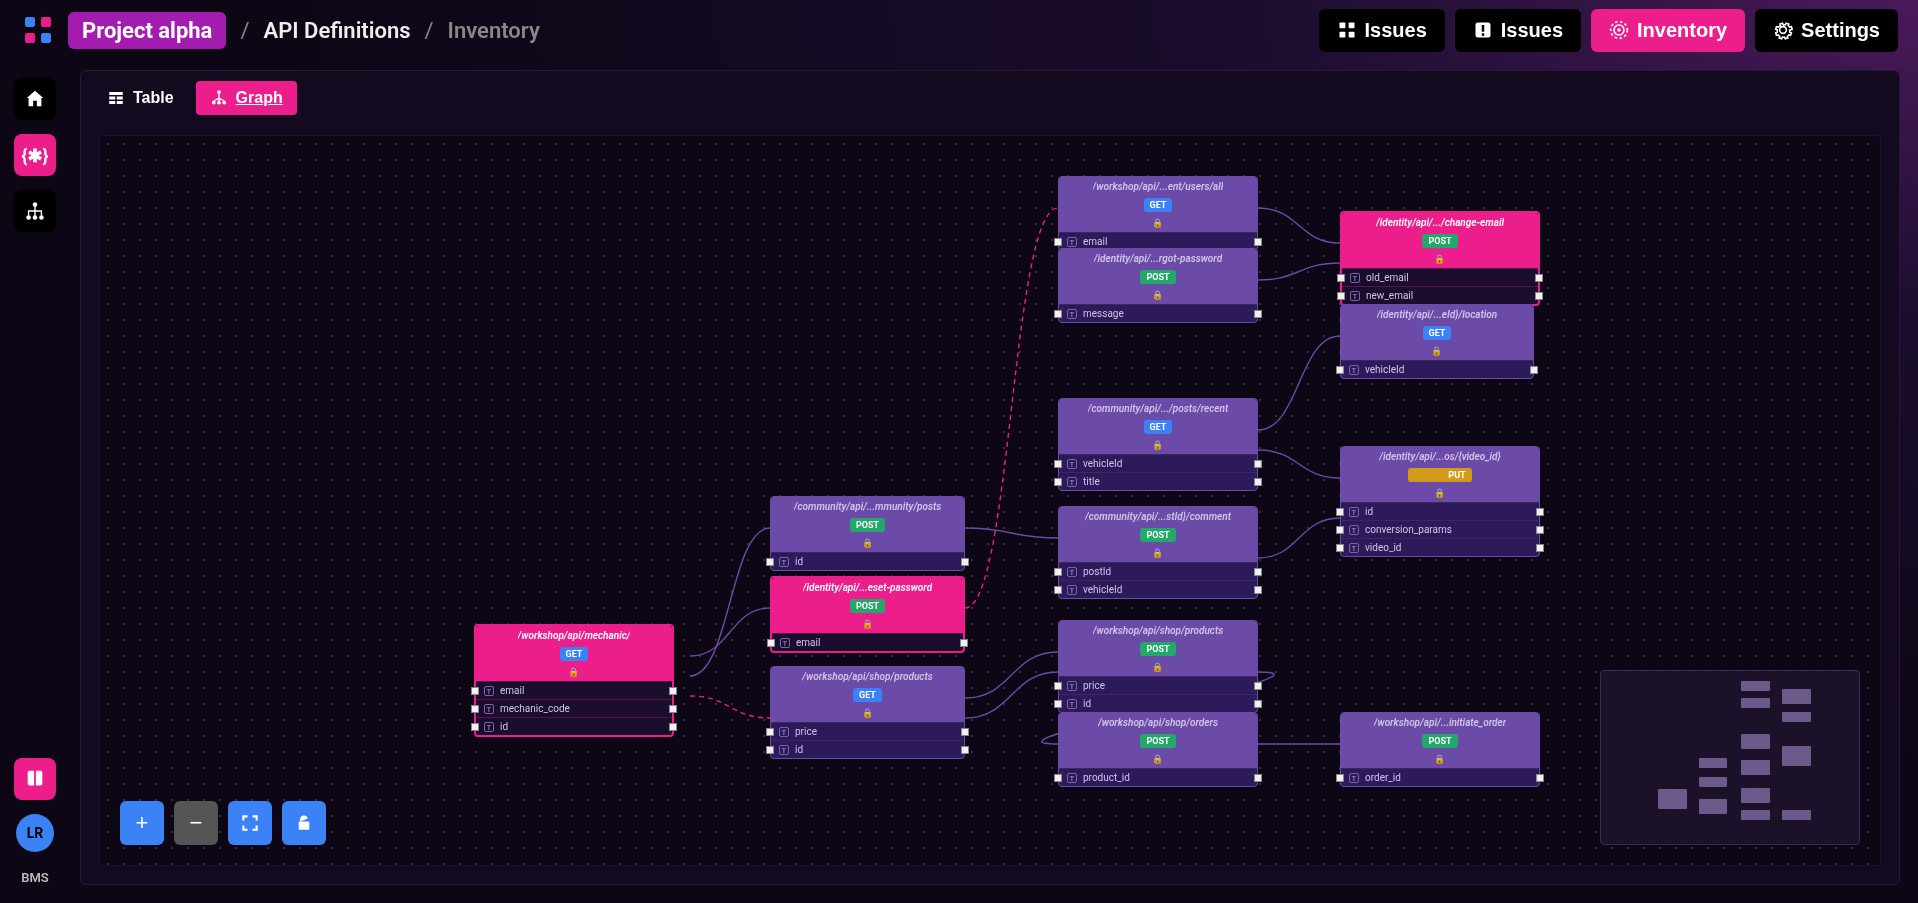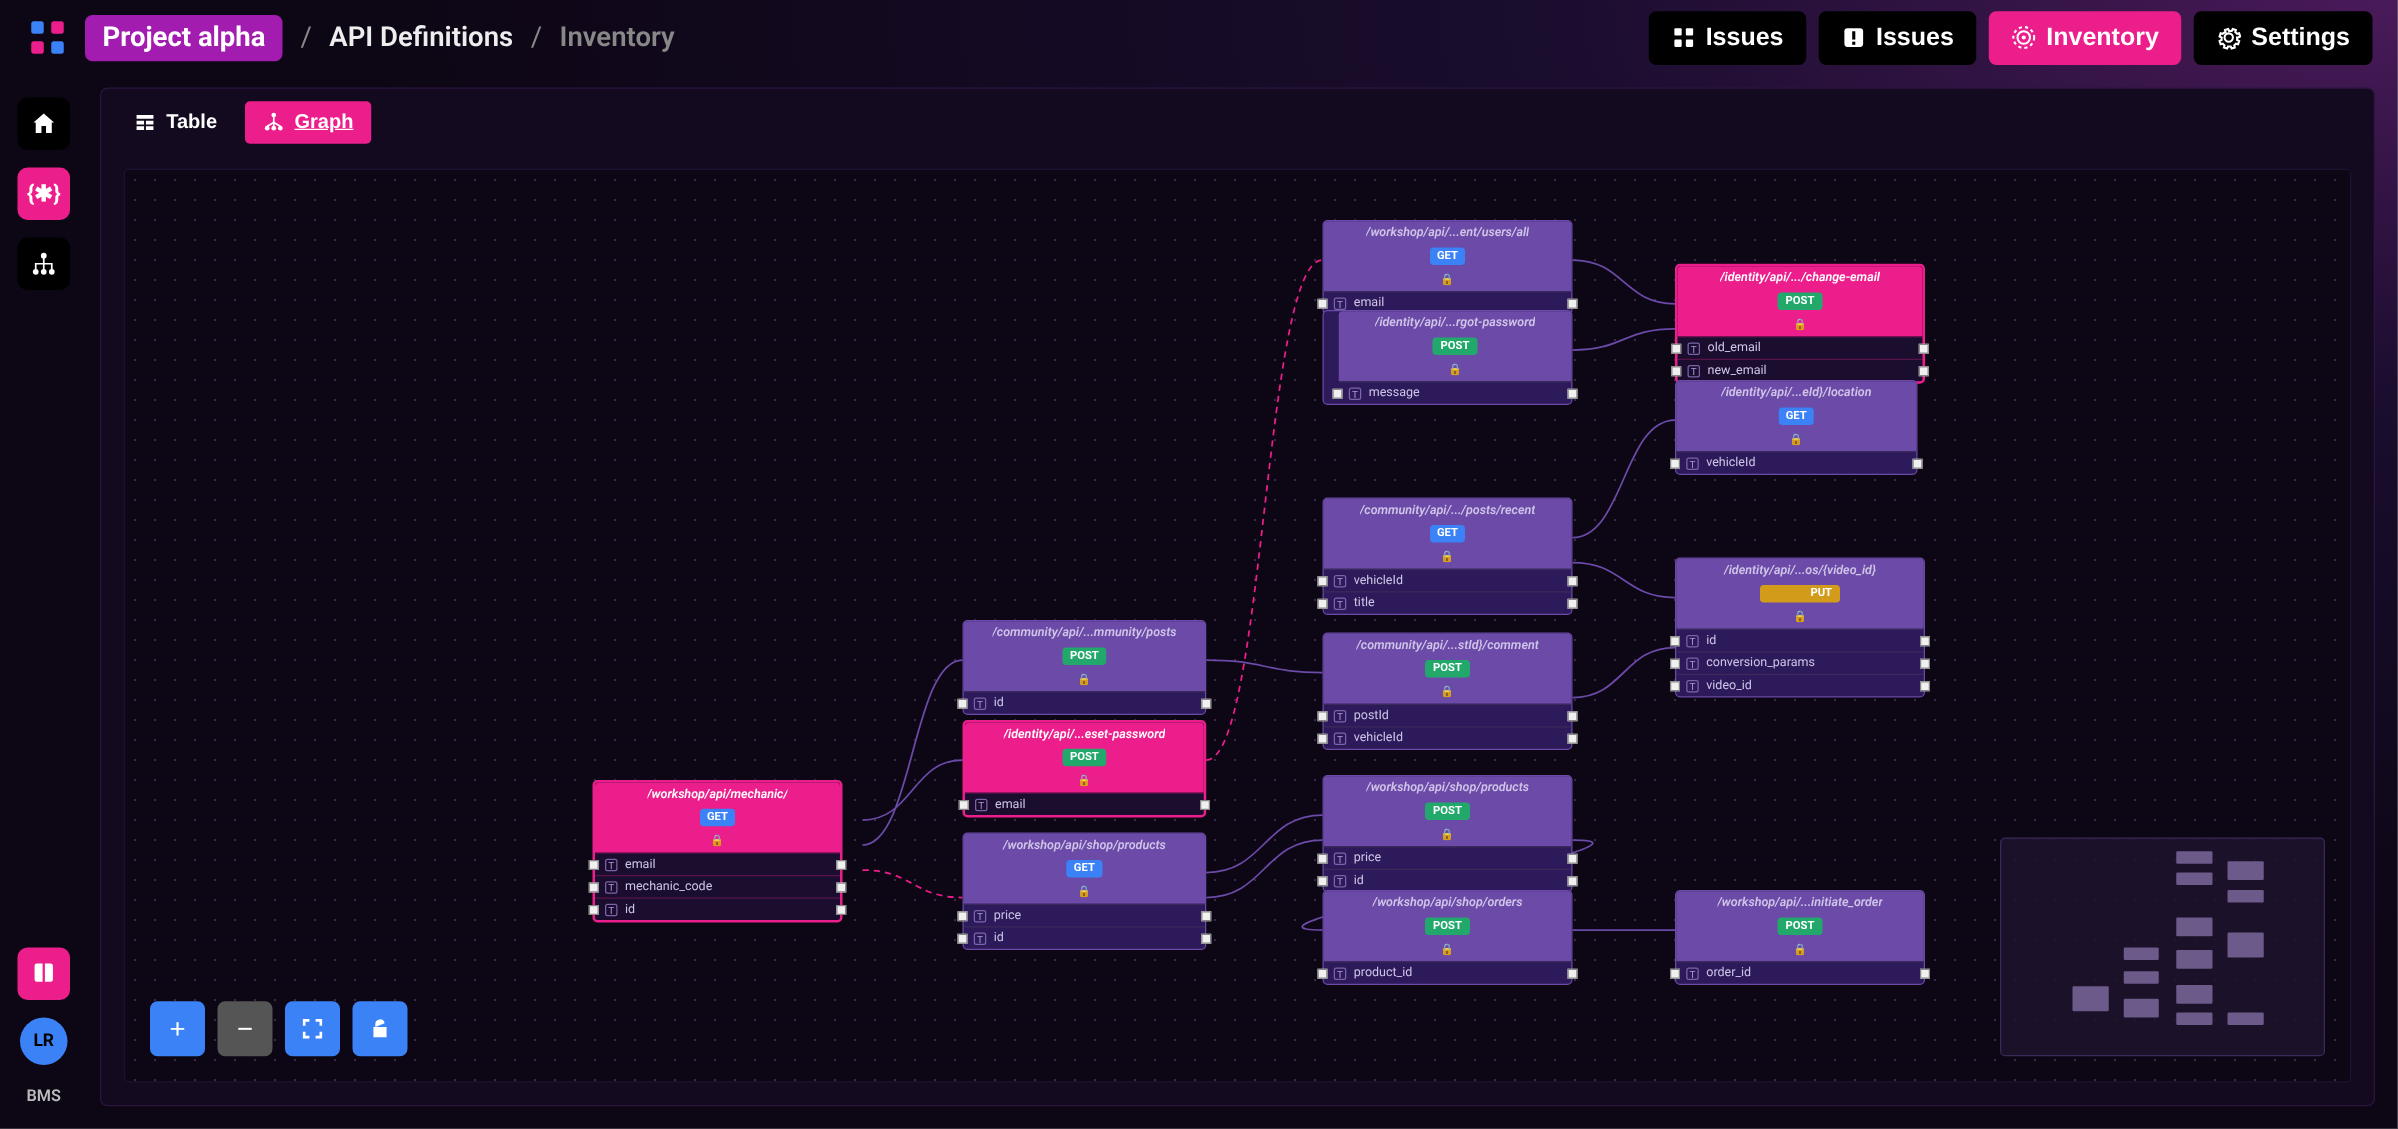--- a/index.html
+++ b/index.html
@@ -328,21 +328,21 @@
           <span class="method-badge m-GET">GET</span>
           <span class="lock-icon">🔒</span>
         </div>
         <div class="node-field">
           <span class="port left"></span>
           <span class="field-type">T</span>
           <span class="field-name">email</span>
           <span class="port right"></span>
         </div>
       </div>
-      <div class="node" style="left: 958px; top: 112px; width: 200px; padding-left: 12px;">
+      <div class="node" style="left: 958px; top: 112px; width: 200px;">
         <div class="node-header">
           <span class="node-title">/identity/api/...rgot-password</span>
           <span class="method-badge m-POST">POST</span>
           <span class="lock-icon">🔒</span>
         </div>
         <div class="node-field">
           <span class="port left"></span>
           <span class="field-type">T</span>
           <span class="field-name">message</span>
           <span class="port right"></span>

